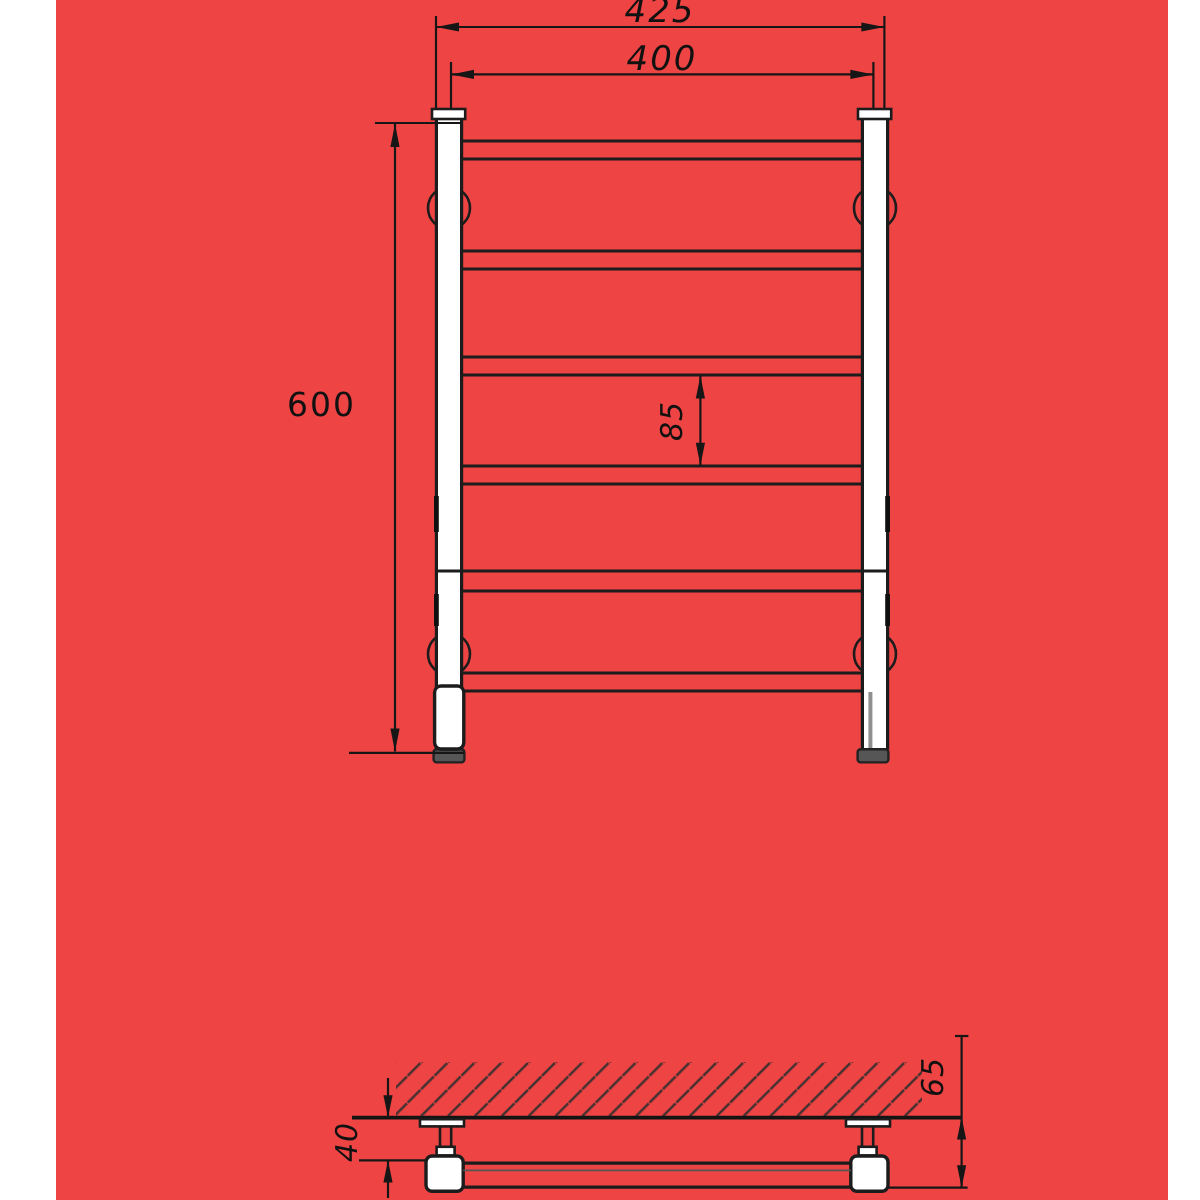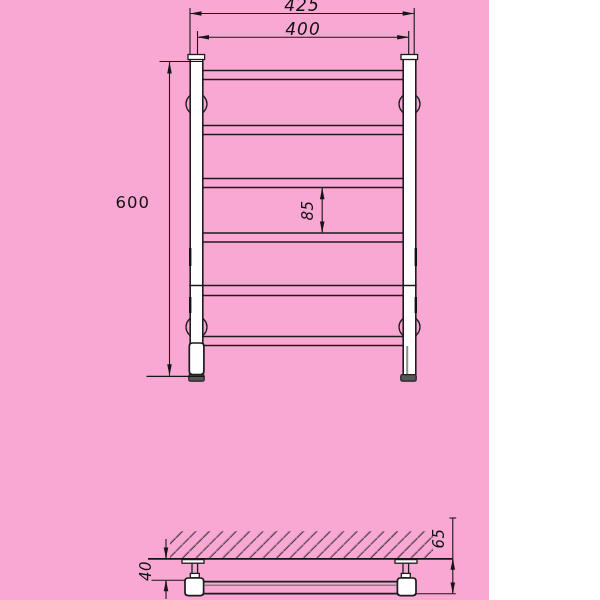--- a/index.html
+++ b/index.html
@@ -1,17 +1,17 @@
 <!DOCTYPE html>
 <html><head>
 <meta charset="utf-8">
 <style>
   html,body{margin:0;padding:0;background:#fff;}
-  .stage{position:relative;width:489px;height:600px;background:#f9a8d4;overflow:hidden;
-         font-family:"DejaVu Sans",sans-serif;}
+  .stage{position:relative;width:556px;height:600px;background:#ef4444;overflow:hidden;
+         font-family:"DejaVu Sans",sans-serif;margin-left:28px;}
   svg{display:block;}
   .outline{stroke:#1c1c1c;stroke-width:1.6;fill:none;}
   .outline-thin{stroke:#1c1c1c;stroke-width:1.3;fill:none;}
   .whitefill{fill:#ffffff;}
   .dim{stroke:#161616;stroke-width:1.1;fill:none;}
   .arrow{fill:#161616;stroke:none;}
   .dim-text{fill:#111111;font-size:17px;font-style:italic;letter-spacing:1px;}
   .dim-text-sm{fill:#111111;font-size:15px;font-style:italic;letter-spacing:0.5px;}
   .dim-text-up{fill:#111111;font-size:16.5px;font-style:normal;letter-spacing:1px;}
   .cap{fill:#565656;stroke:#222222;stroke-width:1.2;}

